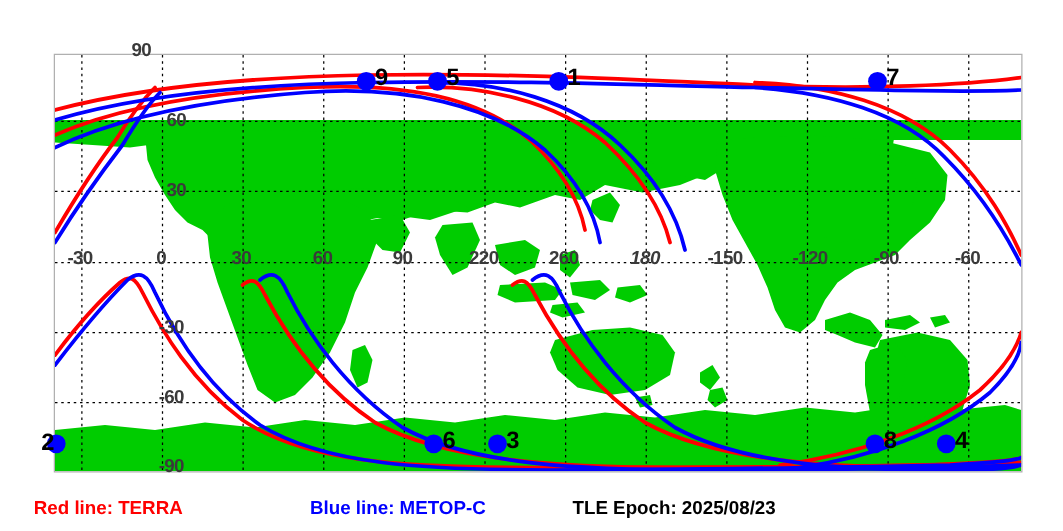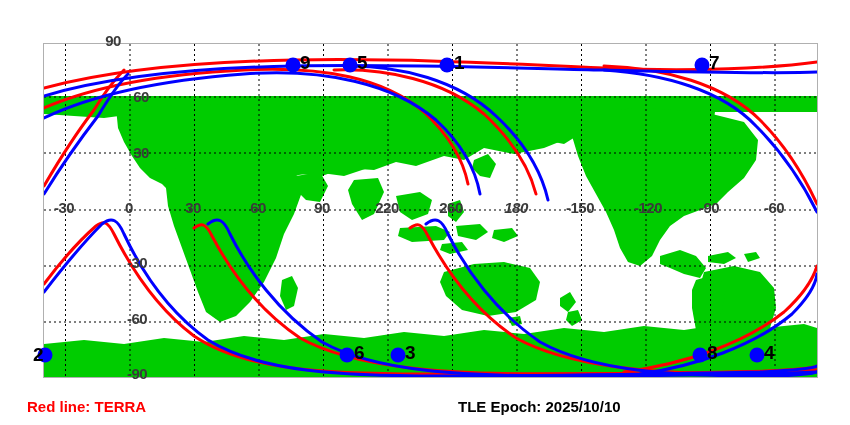--- a/index.html
+++ b/index.html
@@ -225,16 +225,17 @@
   <div class="sat-label" style="left:405px;top:353px;">3</div>
 
   <div class="sat-marker" style="left:700px;top:355px;"></div>
   <div class="sat-label" style="left:707px;top:353px;">8</div>
 
   <div class="sat-marker" style="left:757px;top:355px;"></div>
   <div class="sat-label" style="left:764px;top:353px;">4</div>
 
   <div id="footer">
     <div class="legend-item" id="legend-red">Red line: TERRA</div>
-    <div class="legend-item" id="legend-epoch">TLE Epoch: 2025/10/10</div>
+    <div class="legend-item" id="legend-blue">Blue line: METOP-C</div>
+    <div class="legend-item" id="legend-epoch">TLE Epoch: 2025/08/23</div>
   </div>
 
 </div>
 
 </body></html>

